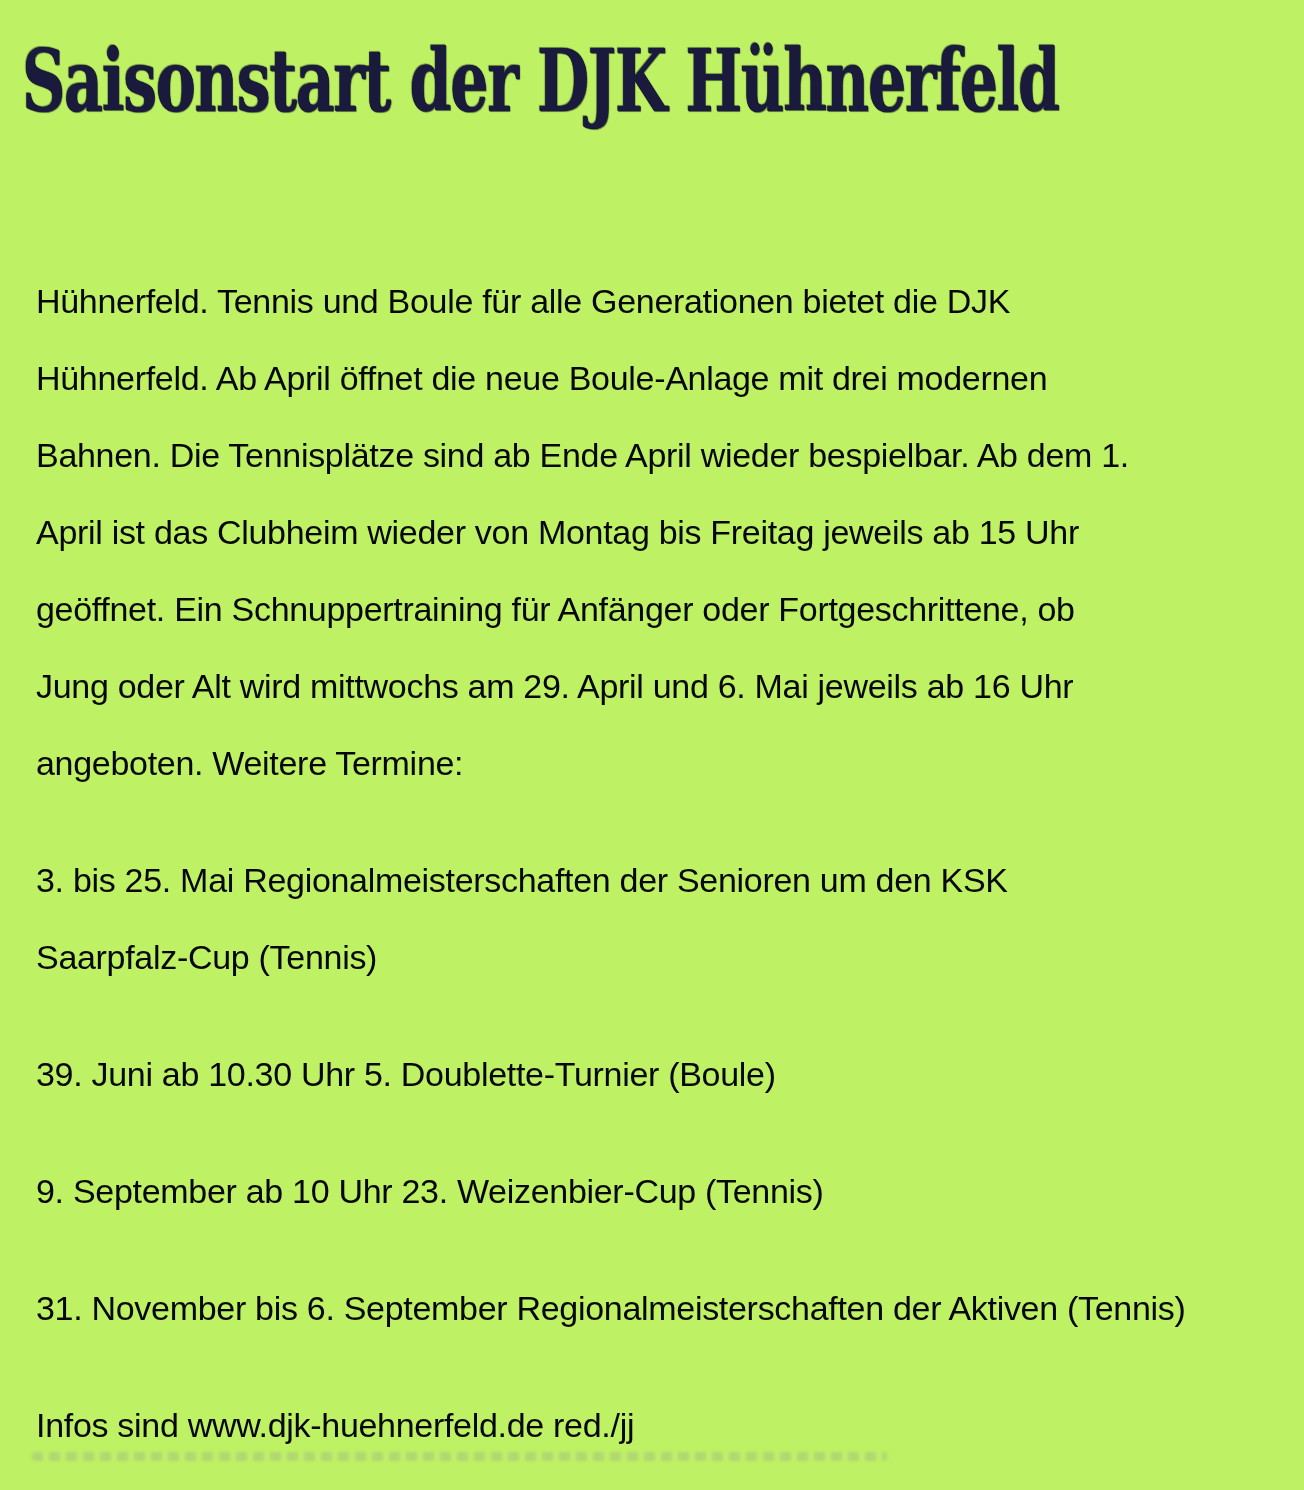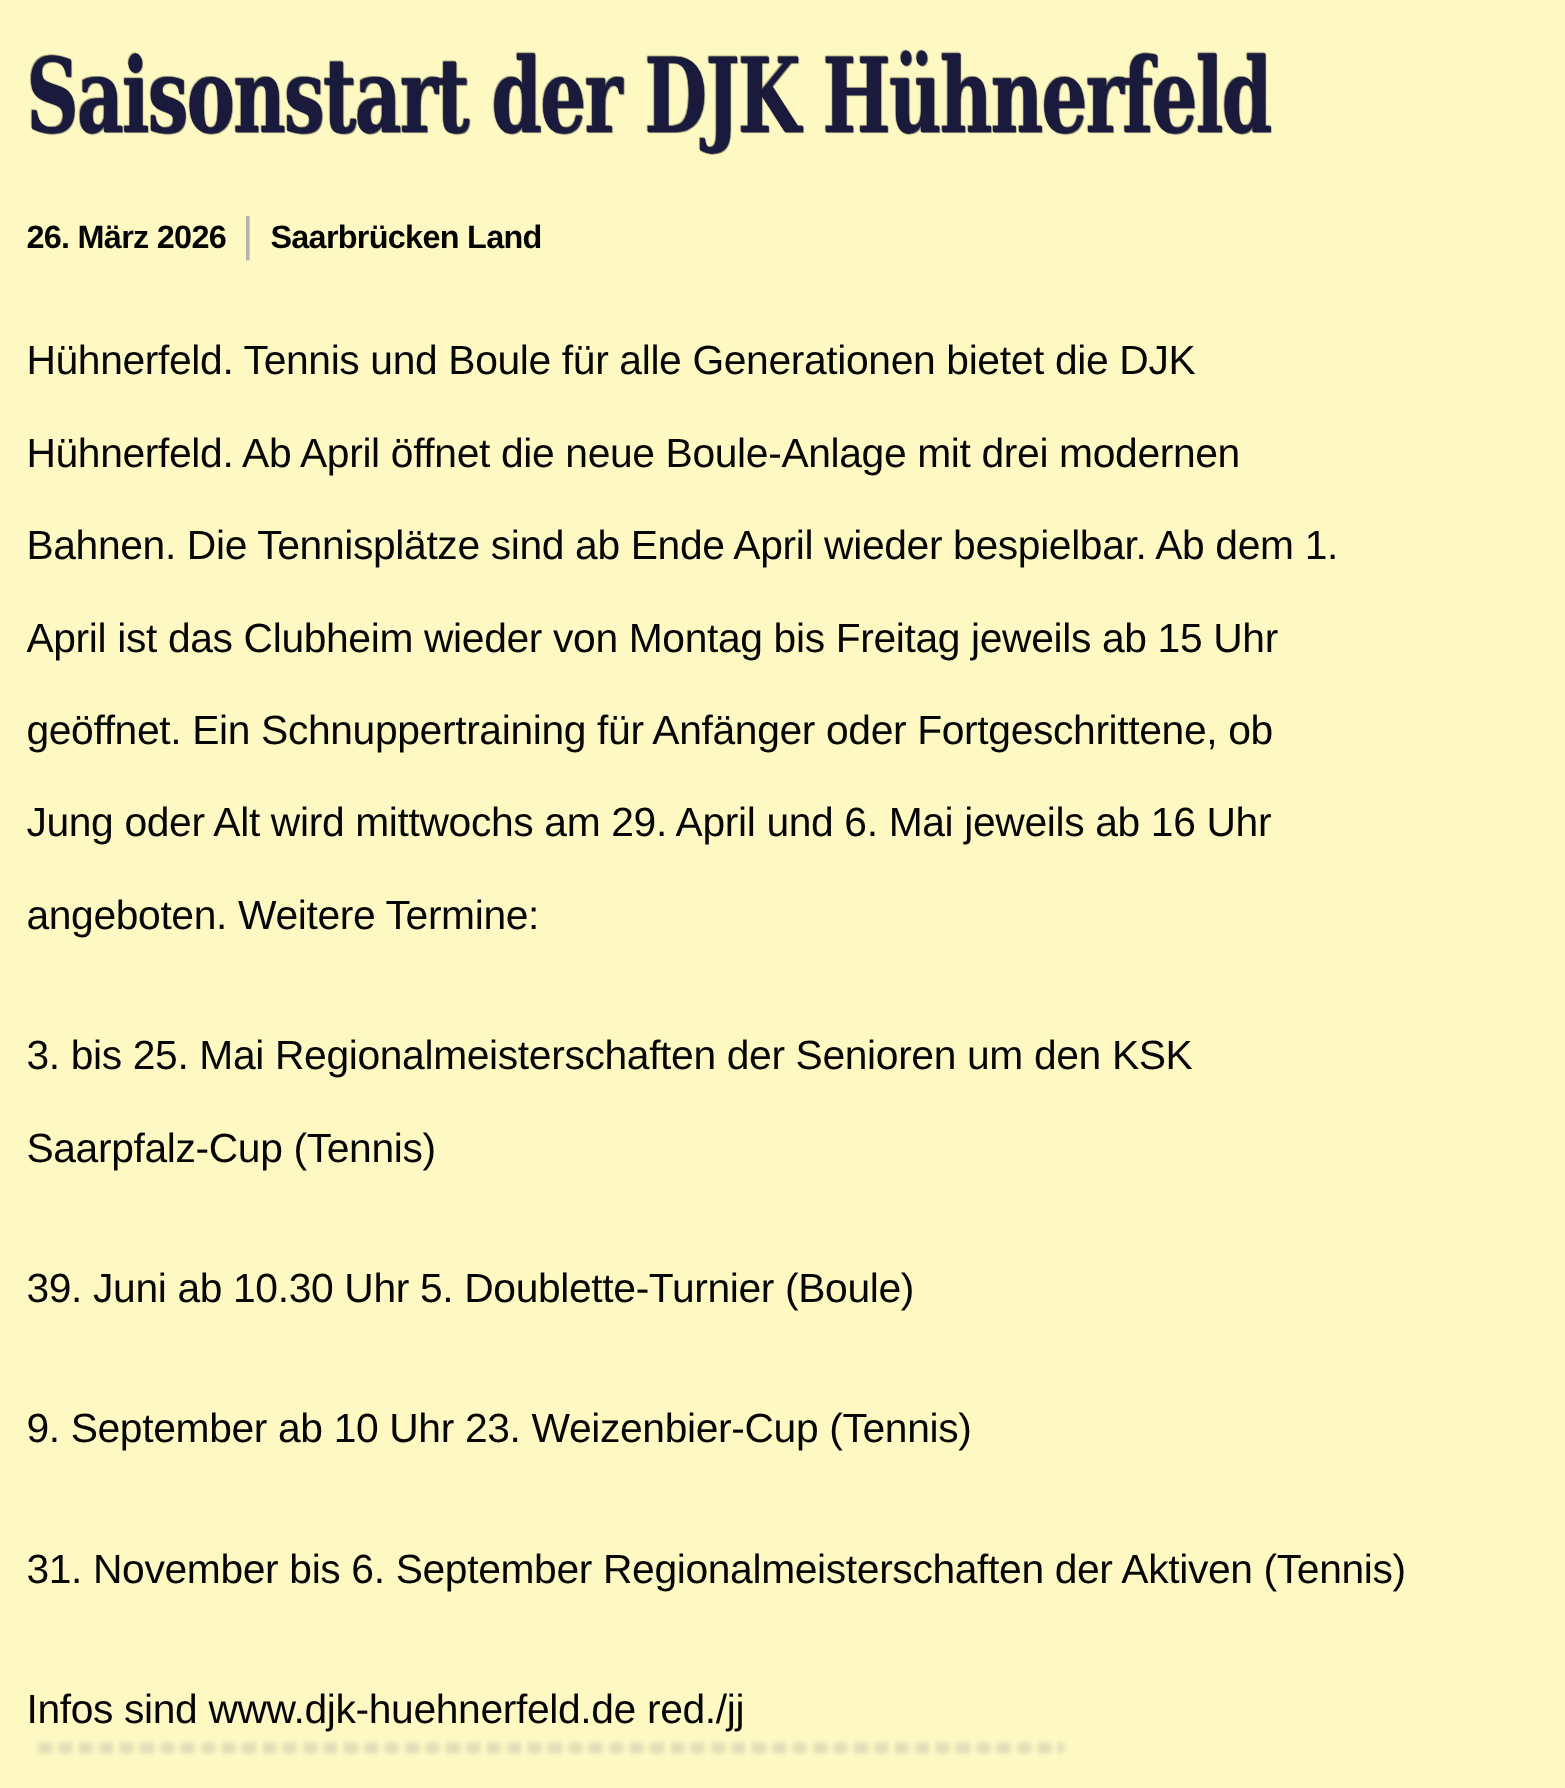--- a/index.html
+++ b/index.html
@@ -10,21 +10,21 @@
   body {
     width: 1304px;
     height: 1490px;
     overflow: hidden;
     font-family: "Liberation Sans", sans-serif;
   }
   .page {
     position: relative;
     width: 1304px;
     height: 1490px;
-    background: #fef9c3;
+    background: #bef264;
   }
   
   .title {
     position: absolute;
     top: 30px;
     left: 22px;
     margin: 0;
     width: 1260px;
   }
   .title-inner {
@@ -65,21 +65,21 @@
     position: absolute;
     top: 263px;
     left: 22px;
     width: 1252px;
     font-size: 34px;
     line-height: 77px;
     letter-spacing: -0.3px;
     color: #070707;
   }
   .body-text p {
-    margin: 0 0 40px 0;
+    margin: 0 0 40px 14px;
     white-space: pre-line;
   }
   
   .scan-artifact {
     position: absolute;
     left: 32px;
     top: 1452px;
     width: 855px;
     height: 9px;
     background: repeating-linear-gradient(90deg,
@@ -92,25 +92,20 @@
 </style>
 </head>
 <body>
 
 <div class="page">
 
   <h1 class="title">
     <span class="title-inner">Saisonstart der DJK Hühnerfeld</span>
   </h1>
 
-  <div class="meta">
-    <span class="meta-date">26. März 2026</span>
-    <span class="meta-divider"></span>
-    <span class="meta-category">Saarbrücken Land</span>
-  </div>
 
   <div class="body-text">
     <p>Hühnerfeld. Tennis und Boule für alle Generationen bietet die DJK
 Hühnerfeld. Ab April öffnet die neue Boule-Anlage mit drei modernen
 Bahnen. Die Tennisplätze sind ab Ende April wieder bespielbar. Ab dem 1.
 April ist das Clubheim wieder von Montag bis Freitag jeweils ab 15 Uhr
 geöffnet. Ein Schnuppertraining für Anfänger oder Fortgeschrittene, ob
 Jung oder Alt wird mittwochs am 29. April und 6. Mai jeweils ab 16 Uhr
 angeboten. Weitere Termine:</p>
     <p>3. bis 25. Mai Regionalmeisterschaften der Senioren um den KSK

